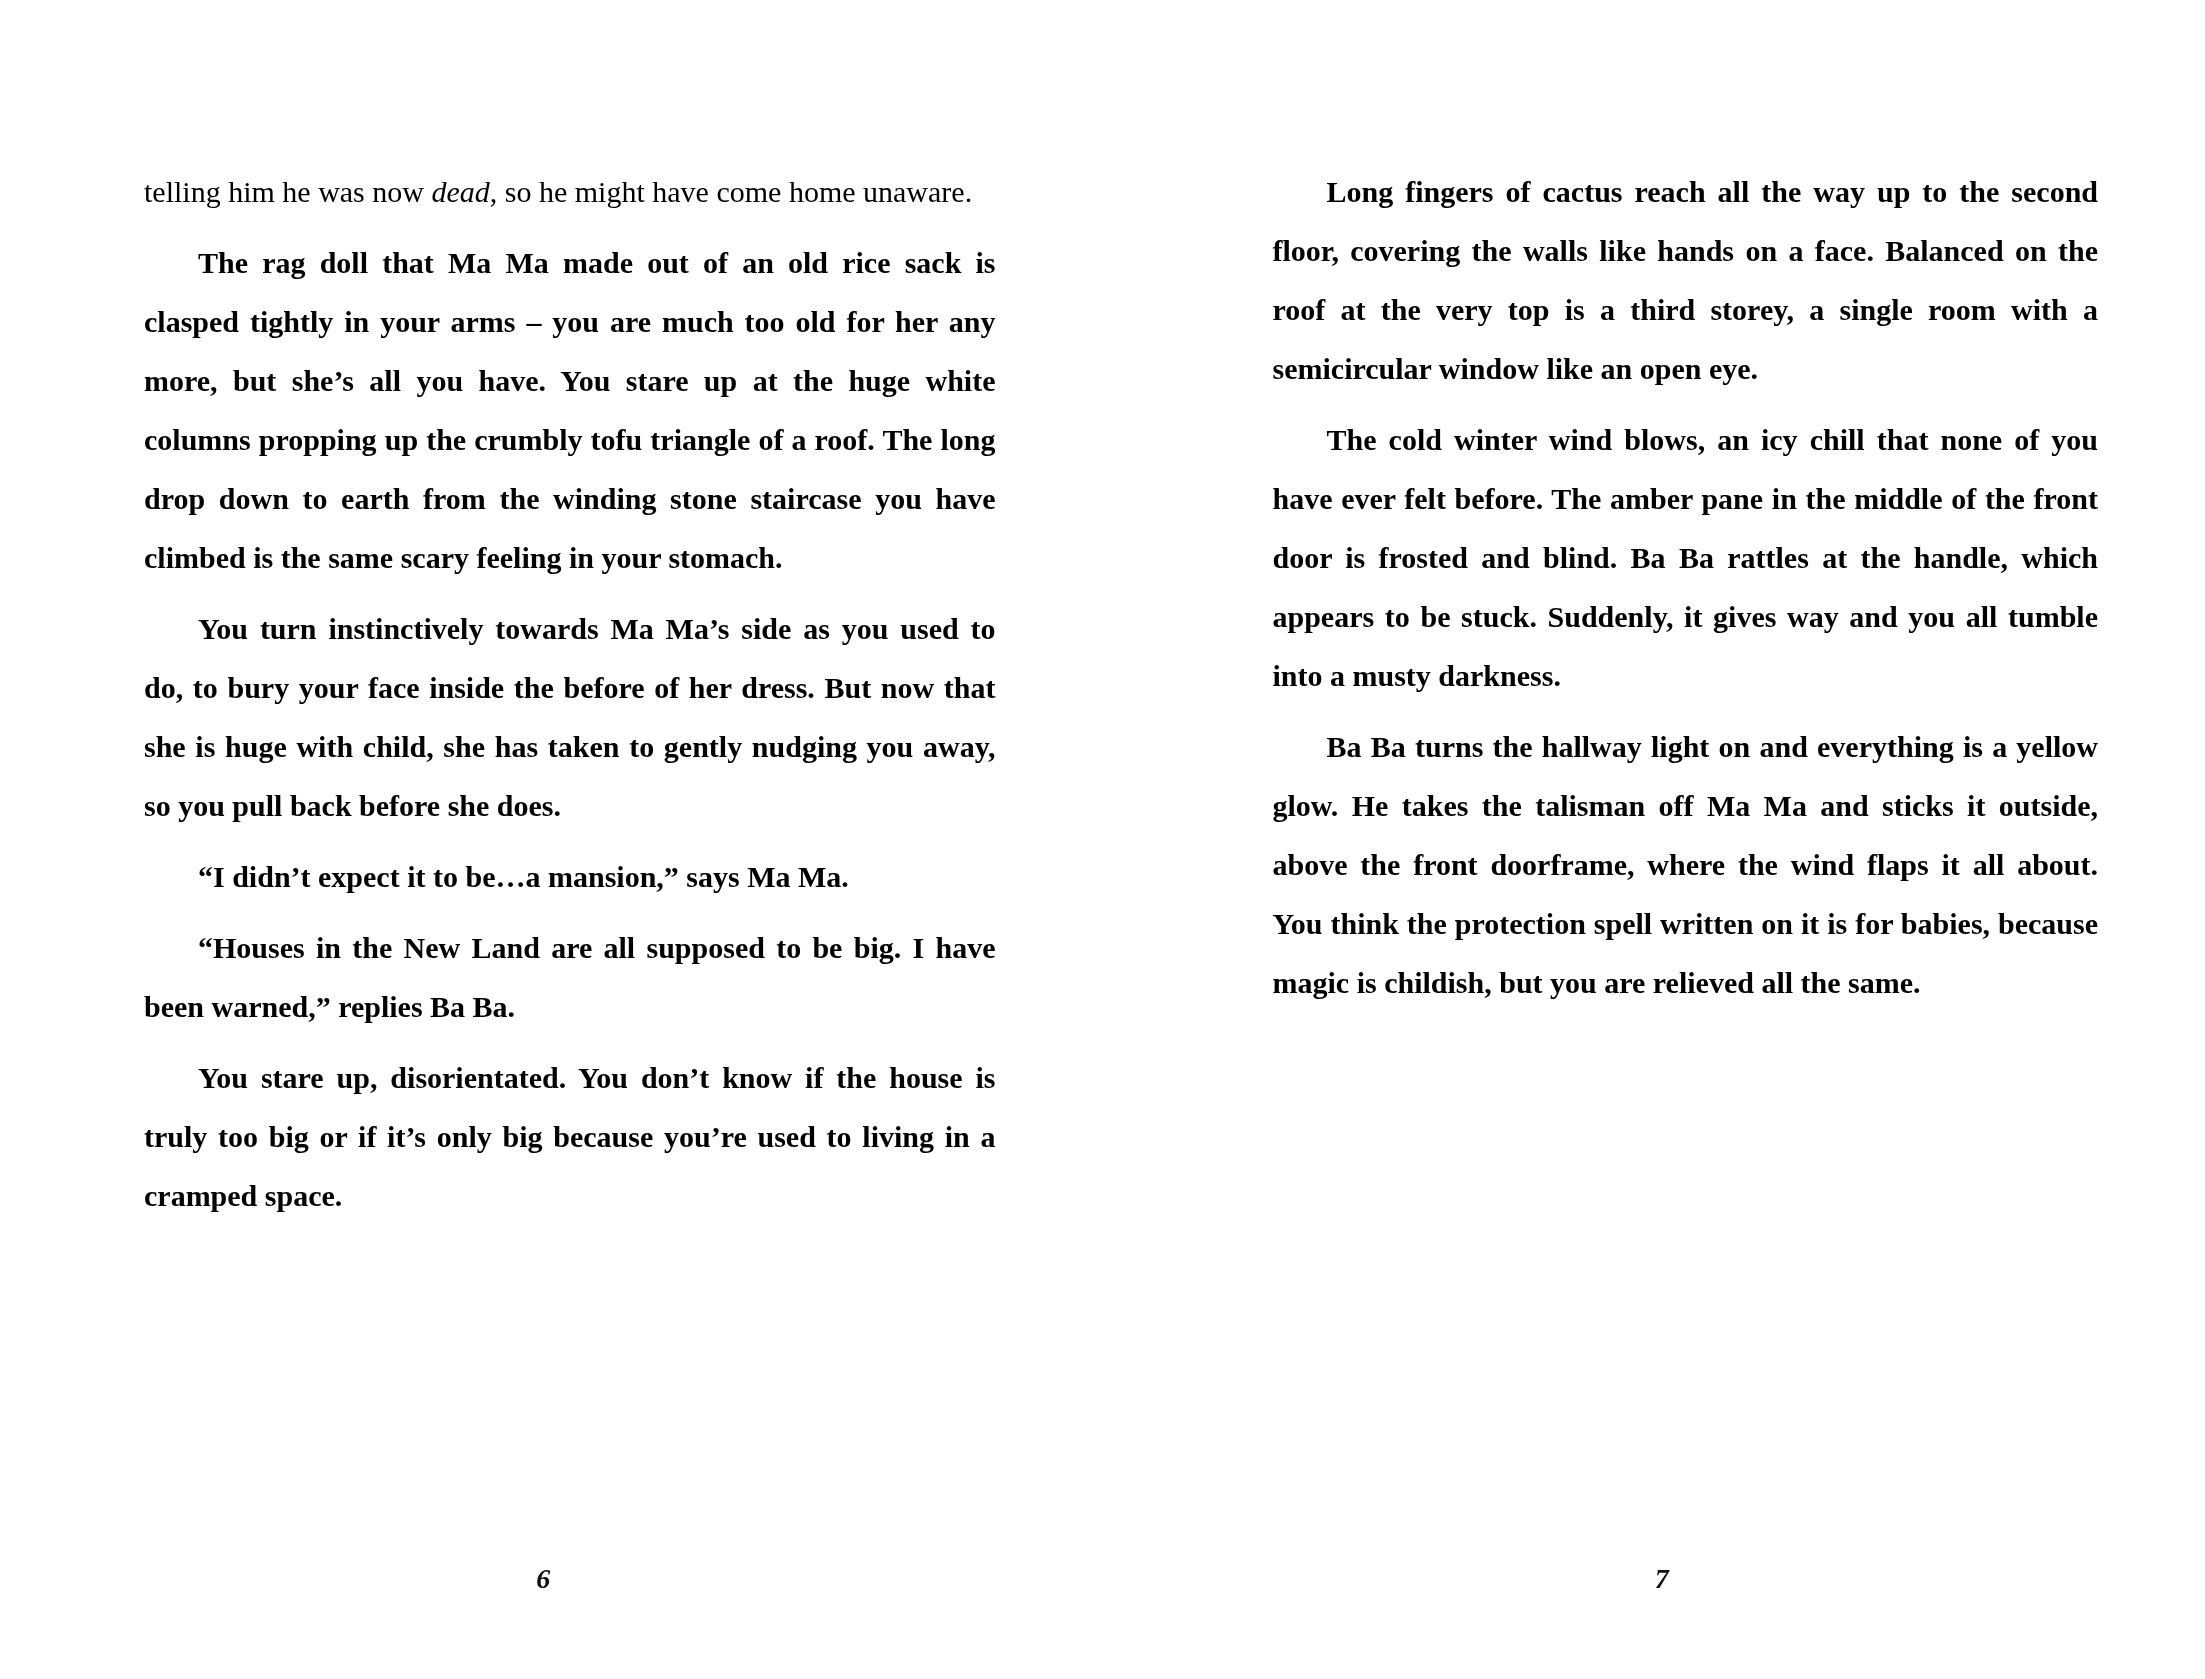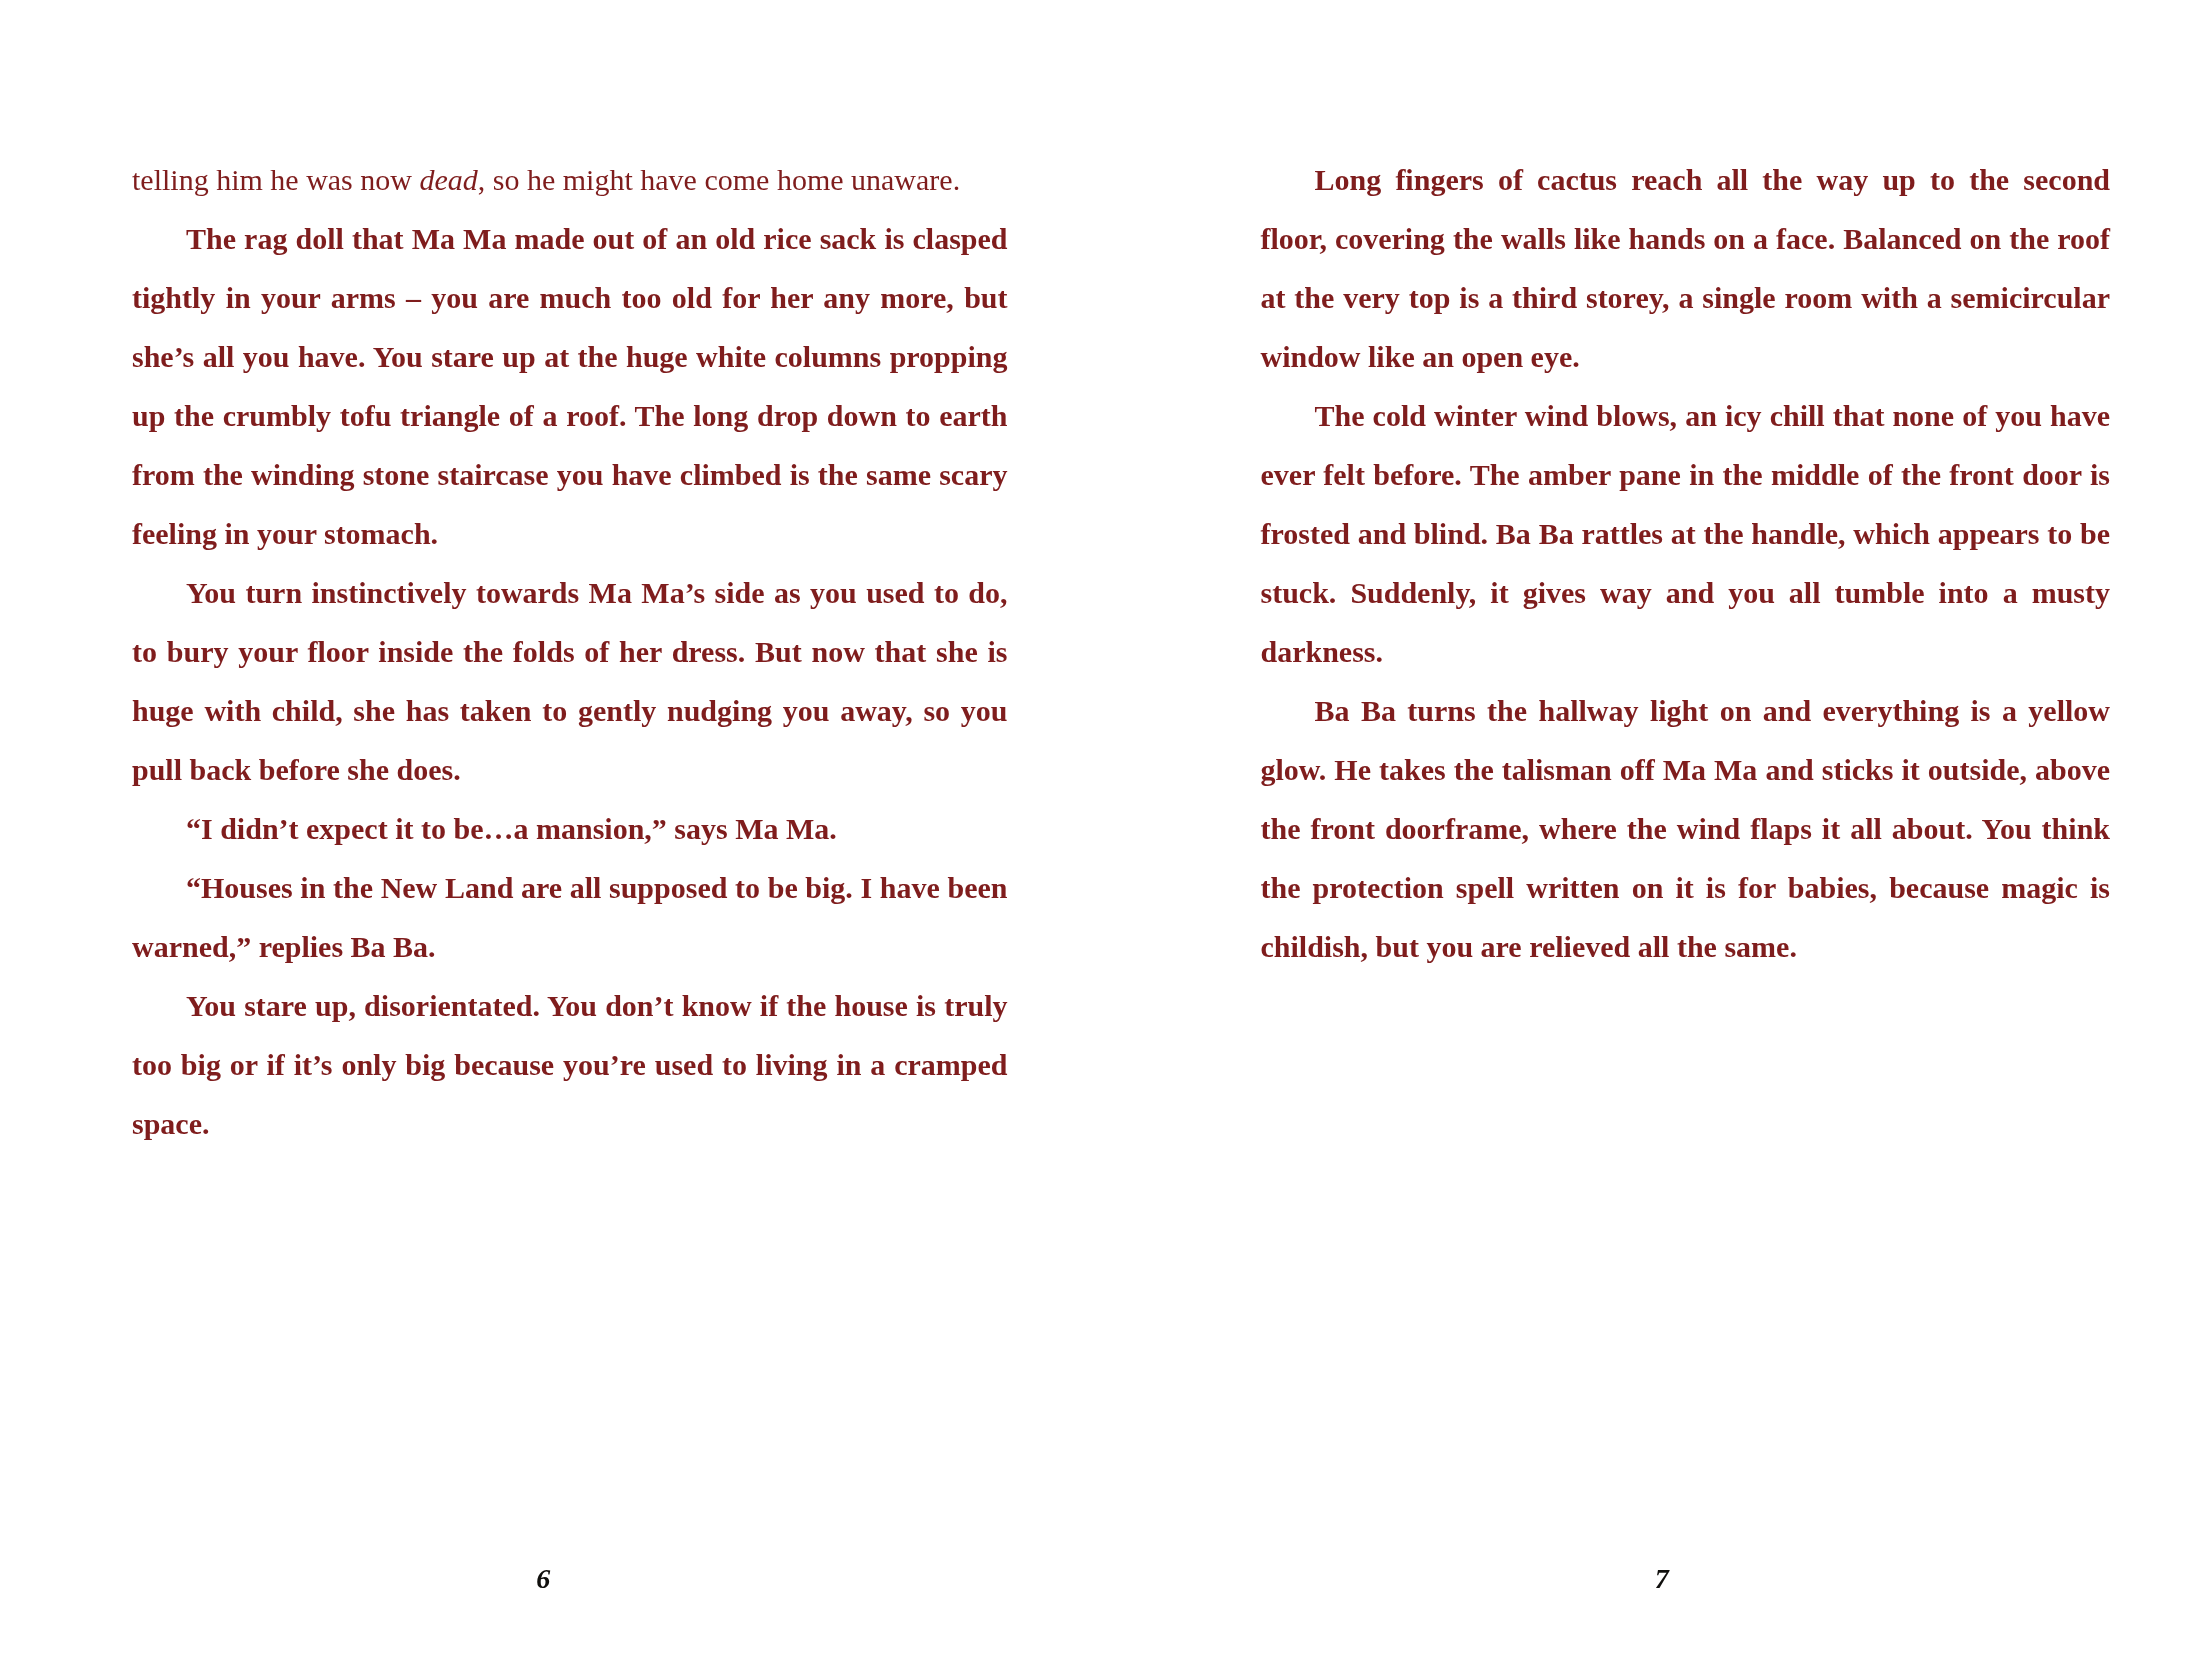--- a/index.html
+++ b/index.html
@@ -32,27 +32,27 @@
     margin-right: 95px;
   }
   .page-right .text-col {
     margin-left: 158px;
     margin-right: 95px;
   }
   .text-col {
     padding-top: 150px;
   }
   p.para {
-    margin: 0;
+    margin: 12px;
     font-size: 30px;
     line-height: 59px;
     text-align: justify;
     text-justify: inter-word;
     hyphens: none;
-    color: #7f1d1d;
+    color: #000000;
   }
   p.para.indent {
     text-indent: 54px;
     font-weight: bold;
   }
   p.para em {
     font-style: italic;
   }
   .folio {
     position: absolute;
@@ -73,21 +73,21 @@
 </style>
 </head>
 <body>
 
 <div class="spread">
 
   <div class="page page-left">
     <div class="text-col">
         <p class="para"><span>telling him he was now </span><em>dead</em><span>, so he might have come home unaware.</span></p>
         <p class="para indent"><span>The rag doll that Ma Ma made out of an old rice sack is clasped tightly in your arms – you are much too old for her any more, but she’s all you have. You stare up at the huge white columns propping up the crumbly tofu triangle of a roof. The long drop down to earth from the winding stone staircase you have climbed is the same scary feeling in your stomach.</span></p>
-        <p class="para indent"><span>You turn instinctively towards Ma Ma’s side as you used to do, to bury your floor inside the folds of her dress. But now that she is huge with child, she has taken to gently nudging you away, so you pull back before she does.</span></p>
+        <p class="para indent"><span>You turn instinctively towards Ma Ma’s side as you used to do, to bury your face inside the before of her dress. But now that she is huge with child, she has taken to gently nudging you away, so you pull back before she does.</span></p>
         <p class="para indent"><span>“I didn’t expect it to be…a mansion,” says Ma Ma.</span></p>
         <p class="para indent"><span>“Houses in the New Land are all supposed to be big. I have been warned,” replies Ba Ba.</span></p>
         <p class="para indent"><span>You stare up, disorientated. You don’t know if the house is truly too big or if it’s only big because you’re used to living in a cramped space.</span></p>
       </div>
     <div class="folio">6</div>
   </div>
 
   <div class="page page-right">
     <div class="text-col">
         <p class="para indent"><span>Long fingers of cactus reach all the way up to the second floor, covering the walls like hands on a face. Balanced on the roof at the very top is a third storey, a single room with a semicircular window like an open eye.</span></p>

